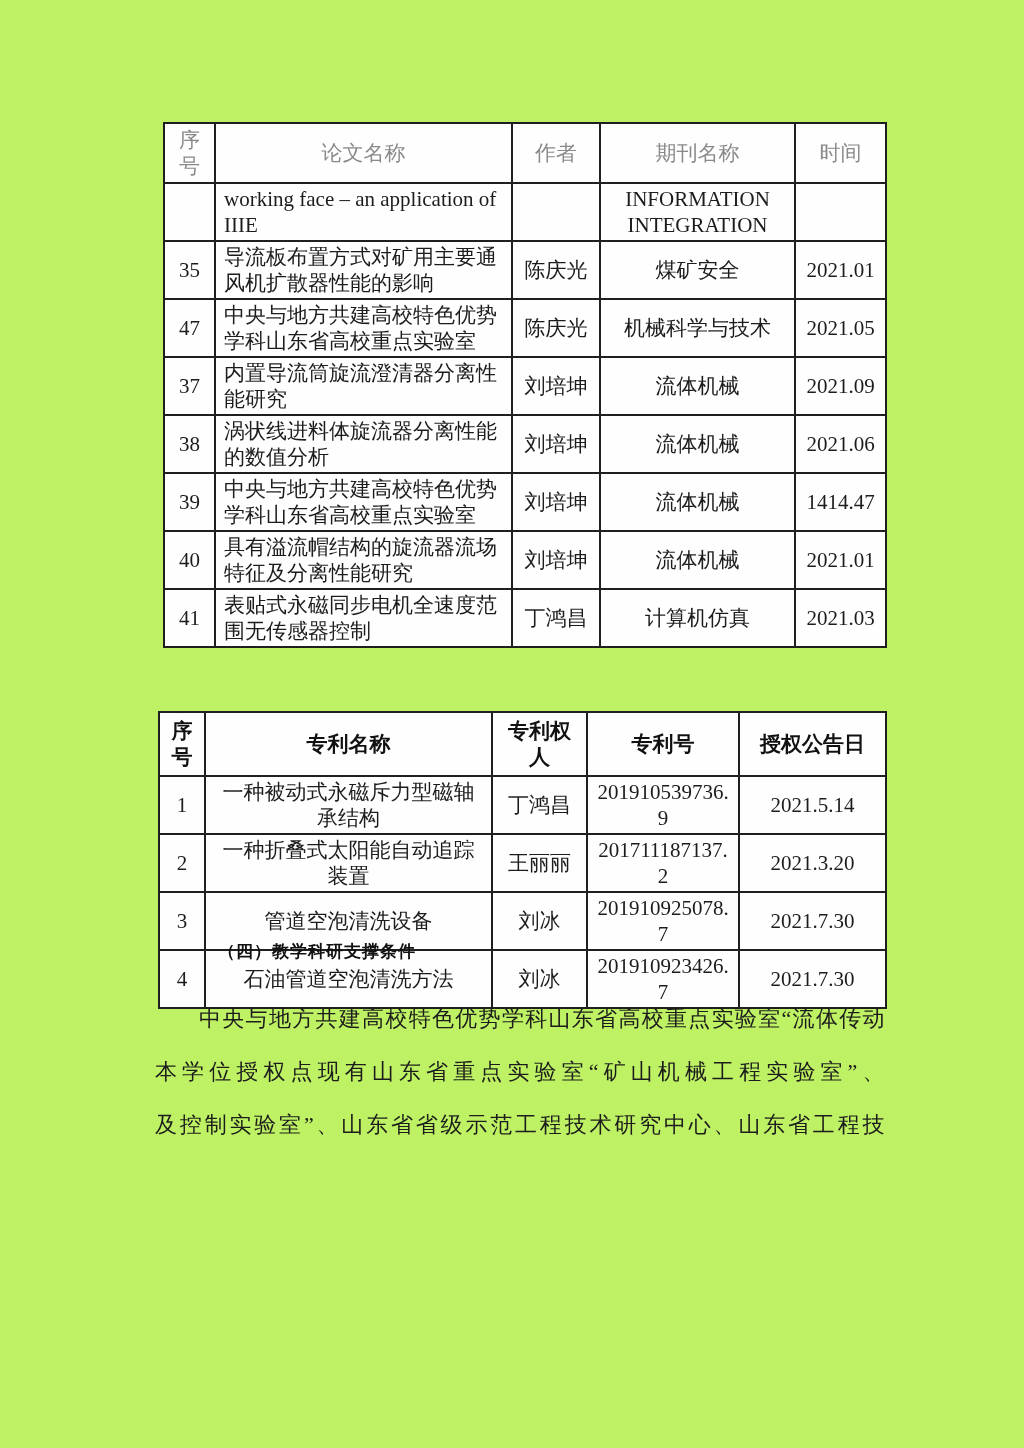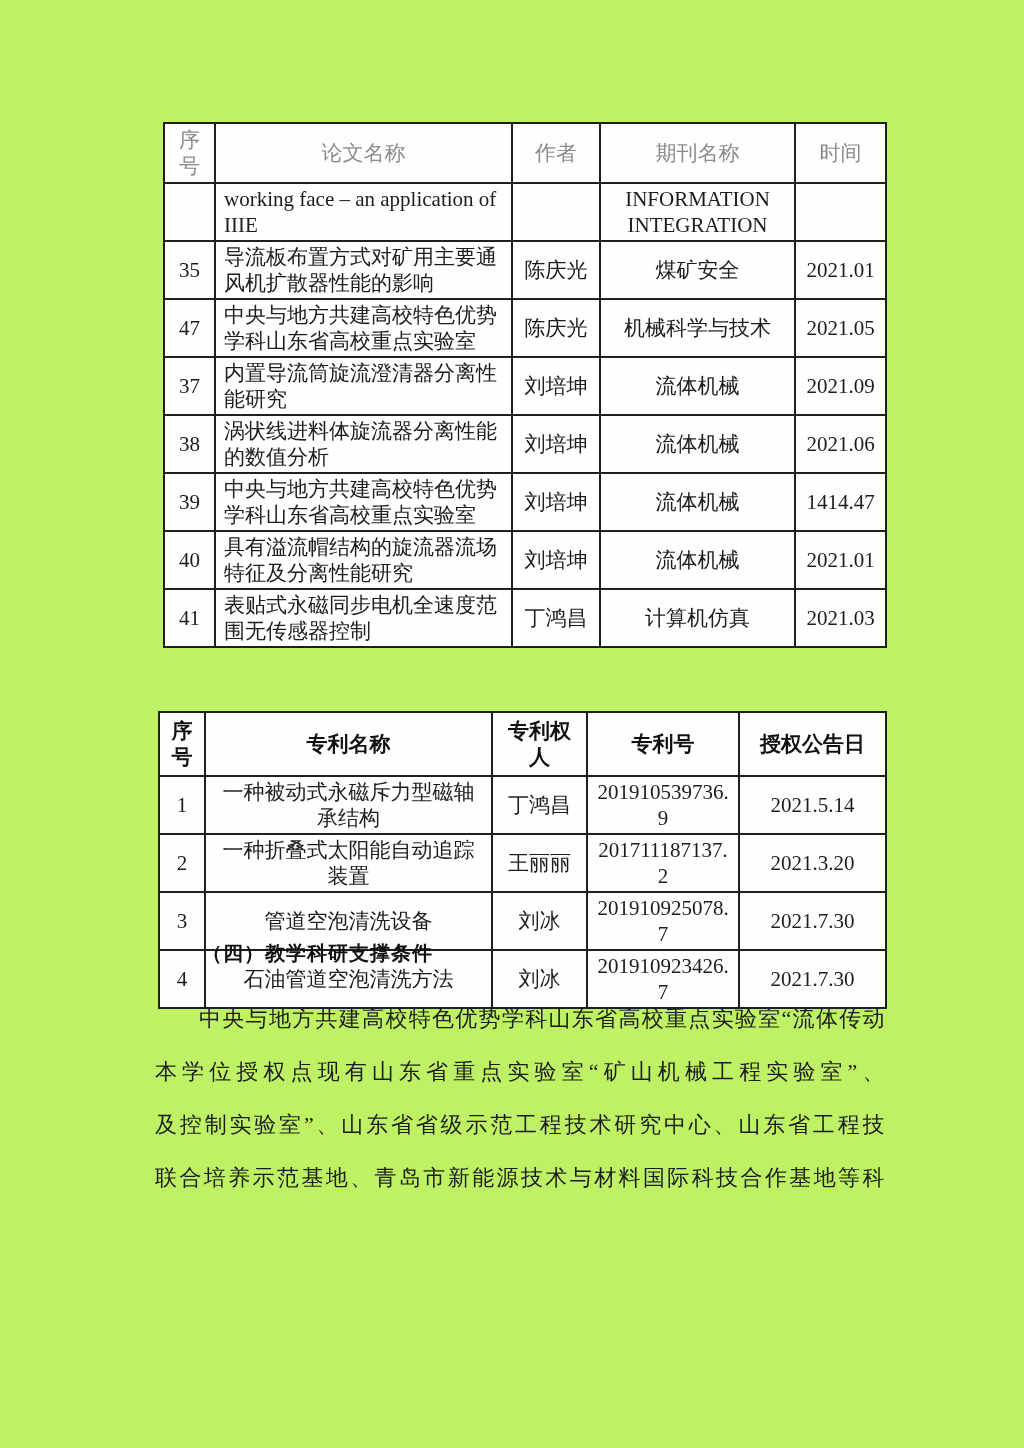--- a/index.html
+++ b/index.html
@@ -46,22 +46,22 @@
 
   
   .table-caption{
     position:absolute;left:163px;top:659px;width:722px;
     text-align:center;font-size:19px;color:#222;
     letter-spacing:1px;
   }
 
   
   .section-heading{
-    position:absolute;left:202px;top:940px;
-    font-size:20px;font-weight:bold;color:#111;
+    position:absolute;left:218px;top:940px;
+    font-size:17px;font-weight:bold;color:#111;
     letter-spacing:1px;
   }
 
   
   .body-paragraph{
     position:absolute;left:155px;top:992px;width:730px;
   }
   .para-line{
     height:53px;line-height:53px;
     font-size:22px;color:#1c1c1c;
@@ -210,17 +210,16 @@
         </tr>
       </tbody>
   </table>
 
   <div class="section-heading">（四）教学科研支撑条件</div>
 
   <div class="body-paragraph">
     <div class="para-line">中央与地方共建高校特色优势学科山东省高校重点实验室“流体传动</div>
     <div class="para-line">本学位授权点现有山东省重点实验室“矿山机械工程实验室”、</div>
     <div class="para-line">及控制实验室”、山东省省级示范工程技术研究中心、山东省工程技</div>
-    <div class="para-line">联合培养示范基地、青岛市新能源技术与材料国际科技合作基地等科</div>
   </div>
 
 
 </div>
 
 </body></html>

